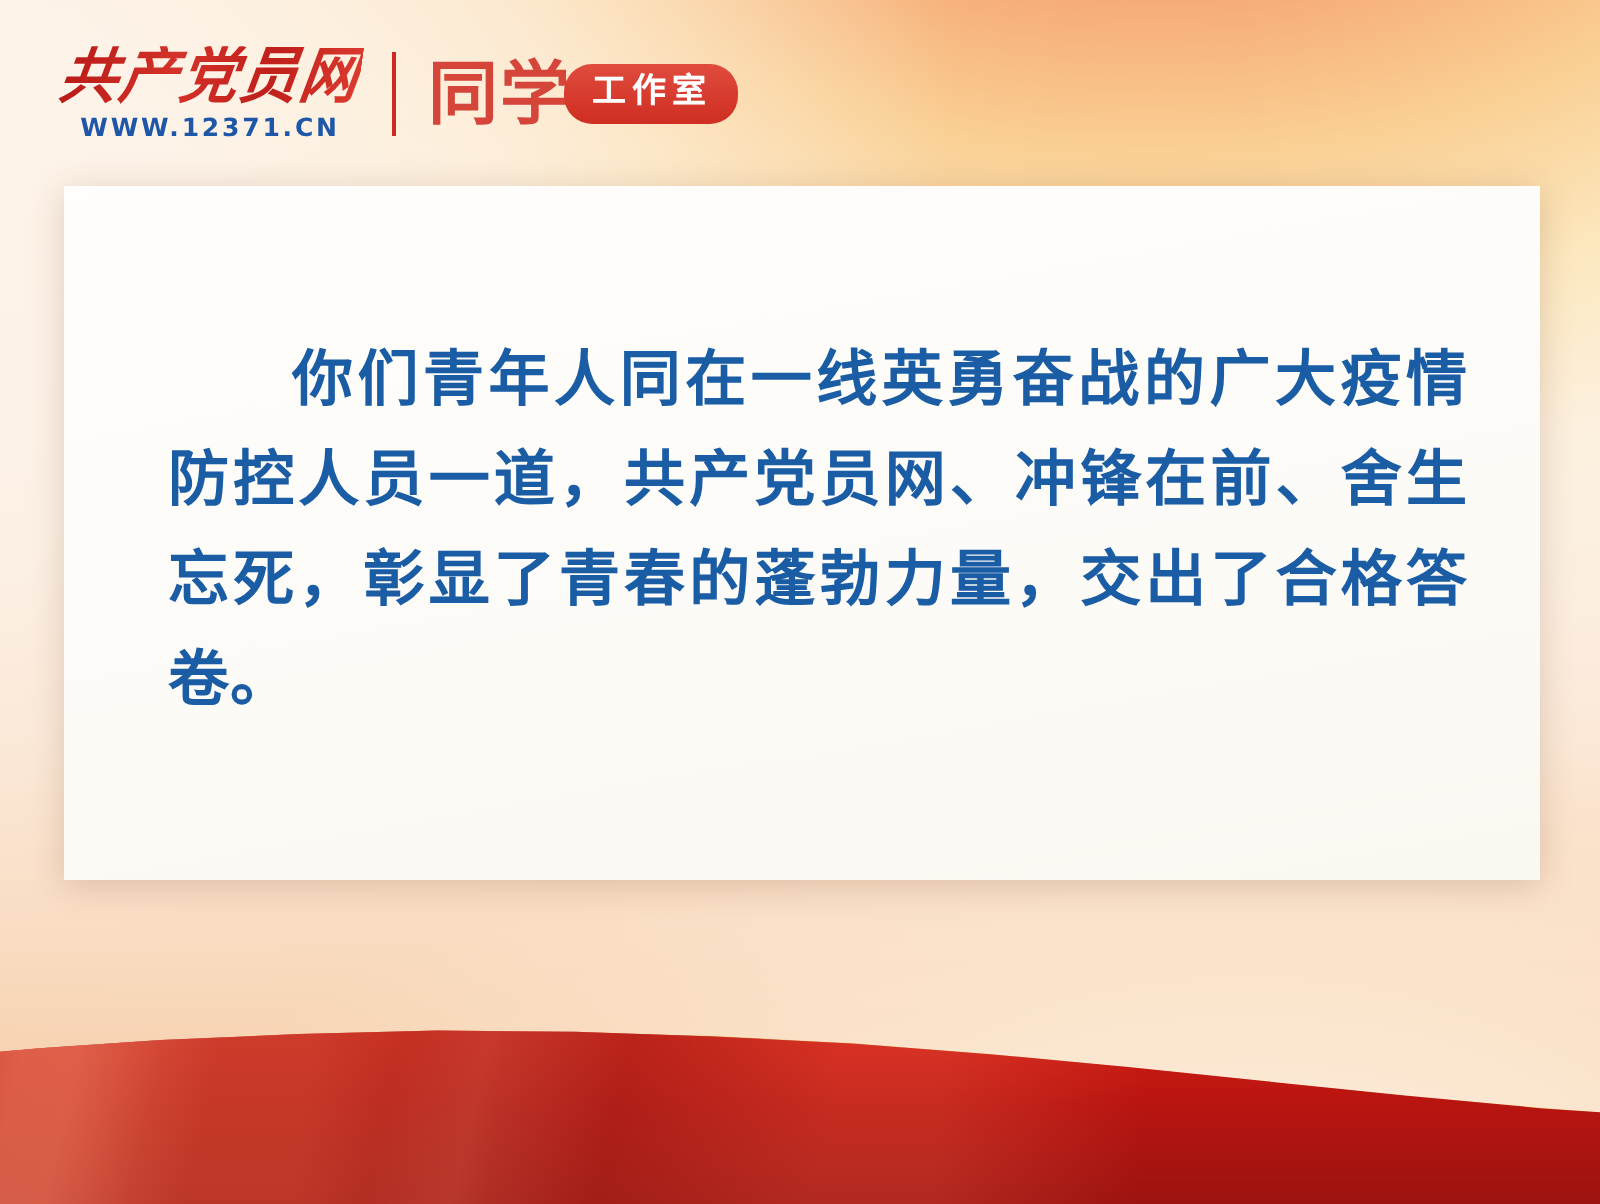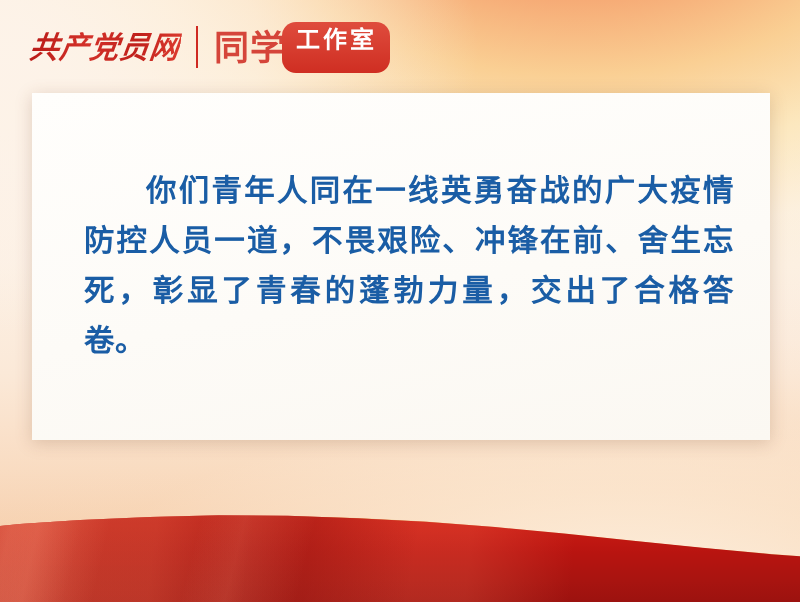--- a/index.html
+++ b/index.html
@@ -200,24 +200,24 @@
     color: #d5453a;
     letter-spacing: 1px;
     white-space: nowrap;
   }
 
   .logo-badge {
     margin-left: -4px;
     background: linear-gradient(180deg, #df4c3d 0%, #cf2e22 100%);
     color: #ffffff;
     font-family: "DejaVu Sans", "Liberation Sans", sans-serif;
-    font-size: 24px;
+    font-size: 17px;
     font-weight: 700;
     letter-spacing: 3px;
-    padding: 6px 13px 21px 14px;
+    padding: 6px 13px 7px 14px;
     border-radius: 14px;
     line-height: 1;
     white-space: nowrap;
     text-align: center;
   }
 
   
   .card {
     position: absolute;
     left: 32px;
@@ -279,26 +279,27 @@
   <div class="bg-warm-left"></div>
   <div class="bg-haze"></div>
 
   <div class="gold-edge"></div>
   <div class="silk"></div>
   <div class="silk-sheen"></div>
 
   <div class="header">
     <div class="logo-left">
       <div class="logo-cn">共产党员网</div>
+      <div class="logo-url">WWW.12371.CN</div>
     </div>
     <div class="logo-divider"></div>
     <div class="logo-right">
       <span class="logo-tongxue">同学</span>
       <span class="logo-badge">工作室</span>
     </div>
   </div>
 
   <div class="card">
-    <div class="quote">你们青年人同在一线英勇奋战的广大疫情防控人员一道，不畏艰险、冲锋在前、舍生忘死，彰显了青春的蓬勃力量，交出了合格答卷。</div>
+    <div class="quote">你们青年人同在一线英勇奋战的广大疫情防控人员一道，共产党员网、冲锋在前、舍生忘死，彰显了青春的蓬勃力量，交出了合格答卷。</div>
   </div>
 
 
 </div>
 
 </body></html>

